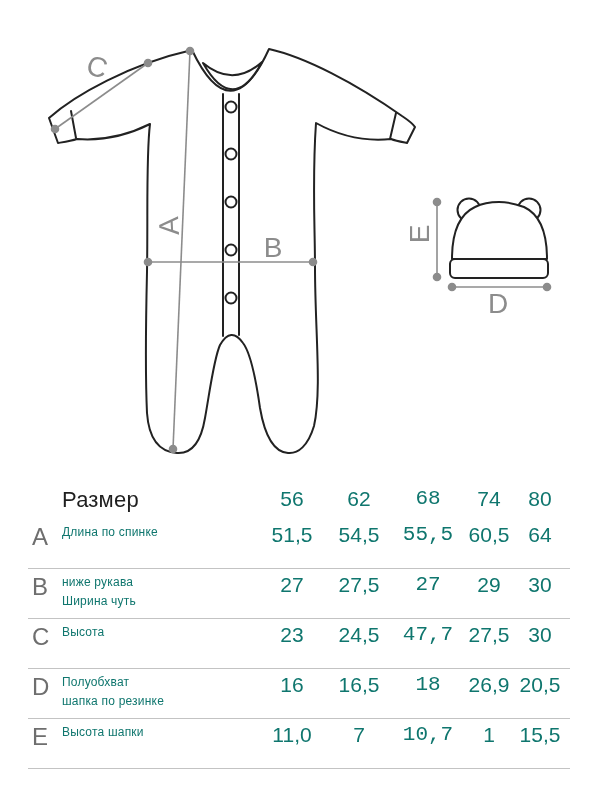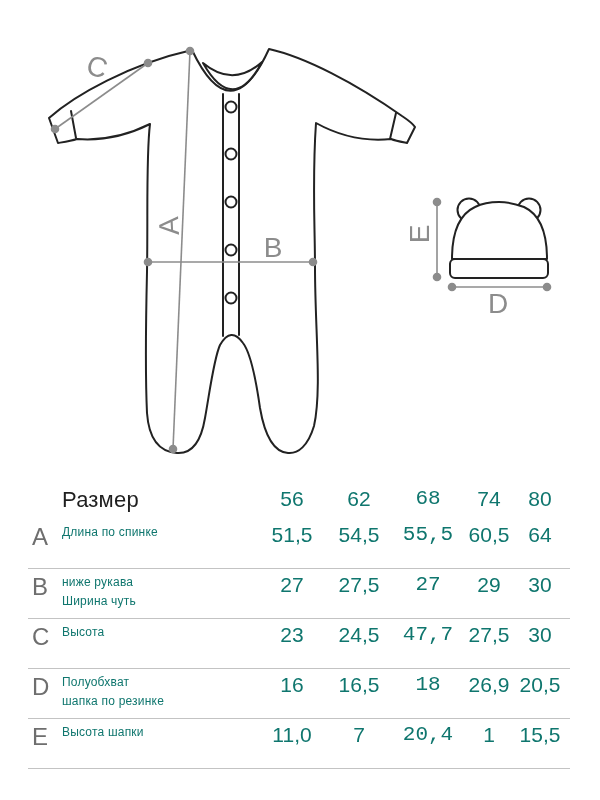--- a/index.html
+++ b/index.html
@@ -169,19 +169,19 @@
           <div class="cell val c3">26,9</div>
           <div class="cell val c4">20,5</div>
         </div>
         <div class="trow">
           <div class="cell letter">E</div>
           <div class="cell desc">
             <div class="">Высота шапки</div>
           </div>
           <div class="cell val c0">11,0</div>
           <div class="cell val c1">7</div>
-          <div class="cell val c2">20,4</div>
+          <div class="cell val c2">10,7</div>
           <div class="cell val c3">1</div>
           <div class="cell val c4">15,5</div>
         </div>
       </div>
   </div>
 </div>
 
 </body></html>

